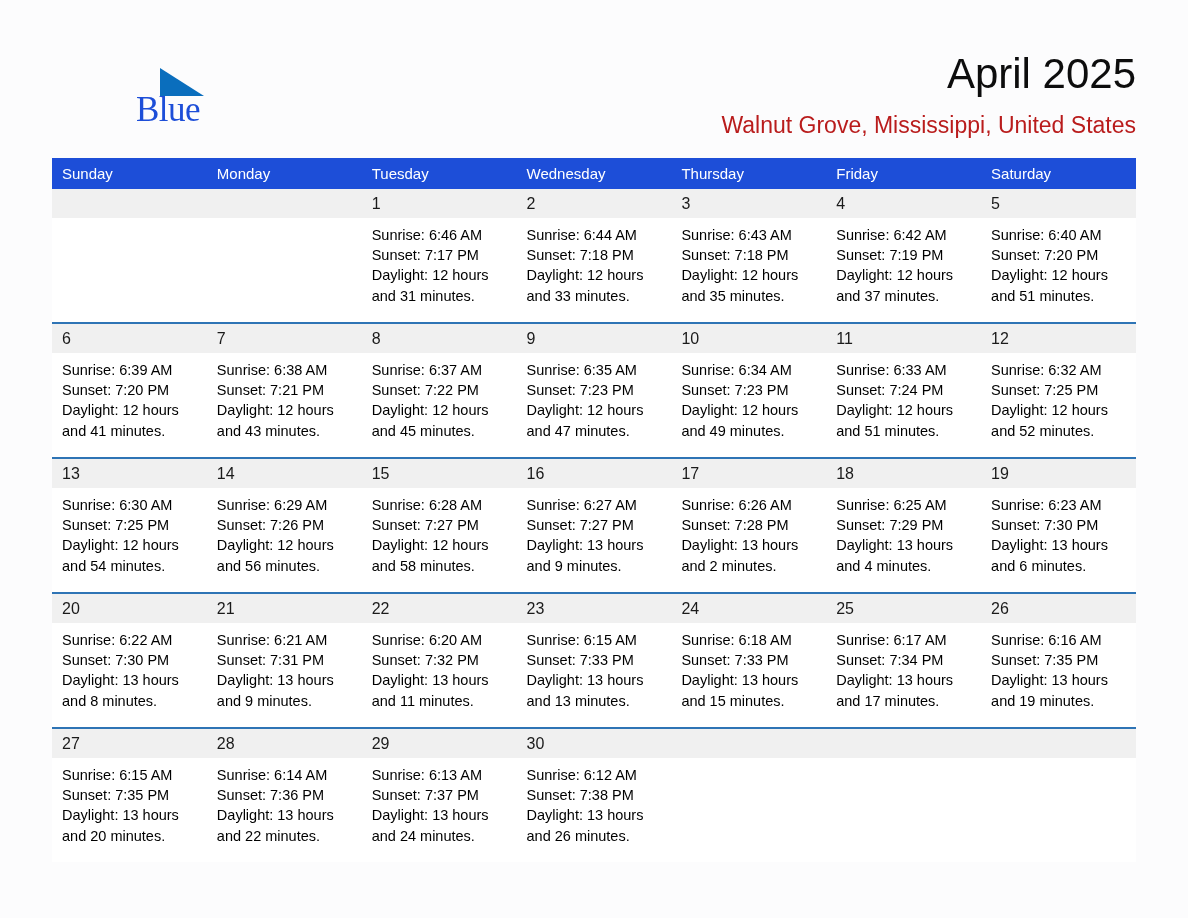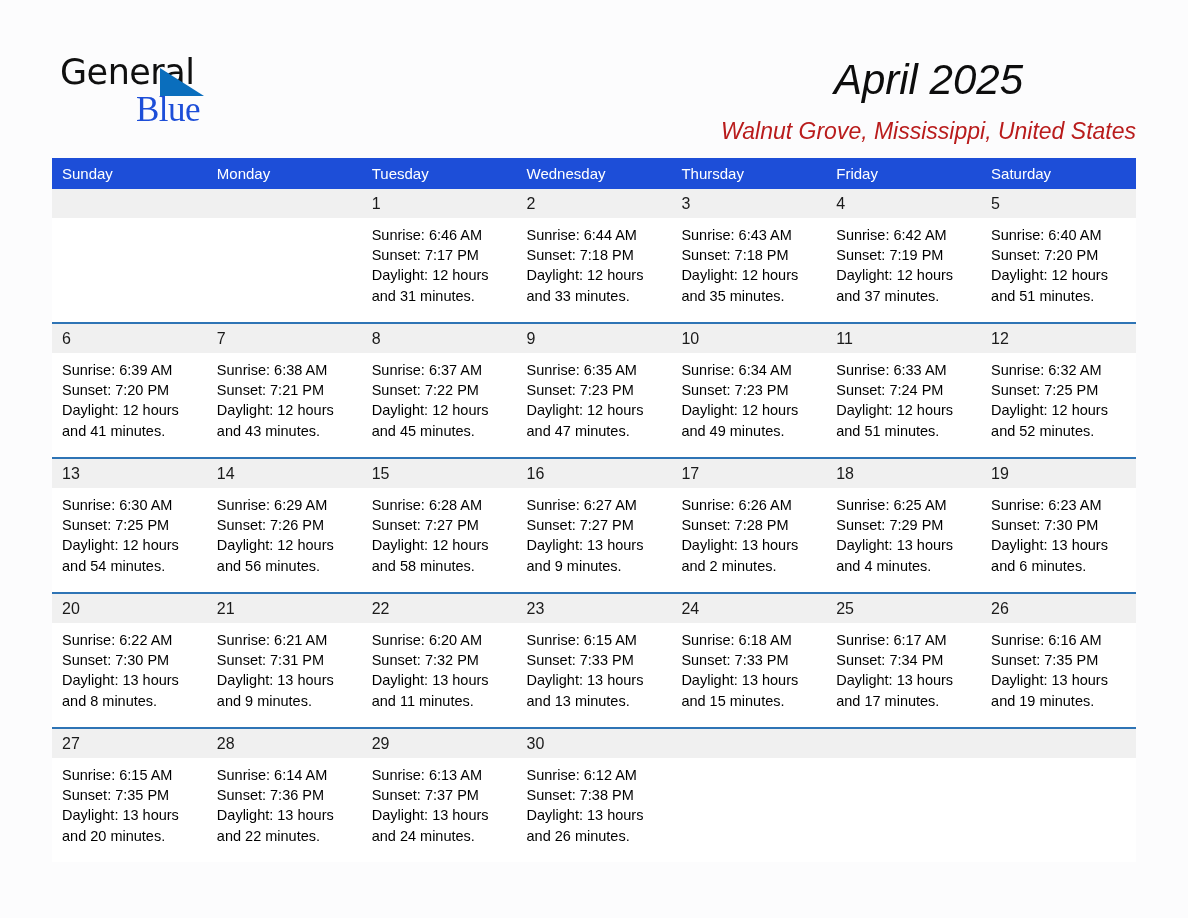--- a/index.html
+++ b/index.html
@@ -63,23 +63,22 @@
     font-size: 35px;
     letter-spacing: -0.5px;
     color: #1d4ed8;
     font-family: Liberation Serif, serif;
     font-weight: 400;
     line-height: 40px;
   }
   .title-block {
     position: absolute;
     right: 0;
-    top: 10px;
-    text-align: center;
-    font-style: italic;
+    top: 4px;
+    text-align: right;
   }
   .cal-title {
     font-size: 42px;
     font-weight: 400;
     color: #0d0d0d;
     line-height: 52px;
     white-space: nowrap;
   }
   .cal-subtitle {
     font-size: 23px;
@@ -150,21 +149,20 @@
   .cell.empty .daynum-band { color: transparent; }
 </style>
 </head>
 <body>
 
 <div class="page">
 
   <div class="masthead">
 
     <div class="logo">
-      <span class="logo-general">General</span>
       <span class="logo-tri"></span>
       <span class="logo-blue">Blue</span>
     </div>
 
     <div class="title-block">
       <div class="cal-title">April 2025</div>
       <div class="cal-subtitle">Walnut Grove, Mississippi, United States</div>
     </div>
 
   </div>

